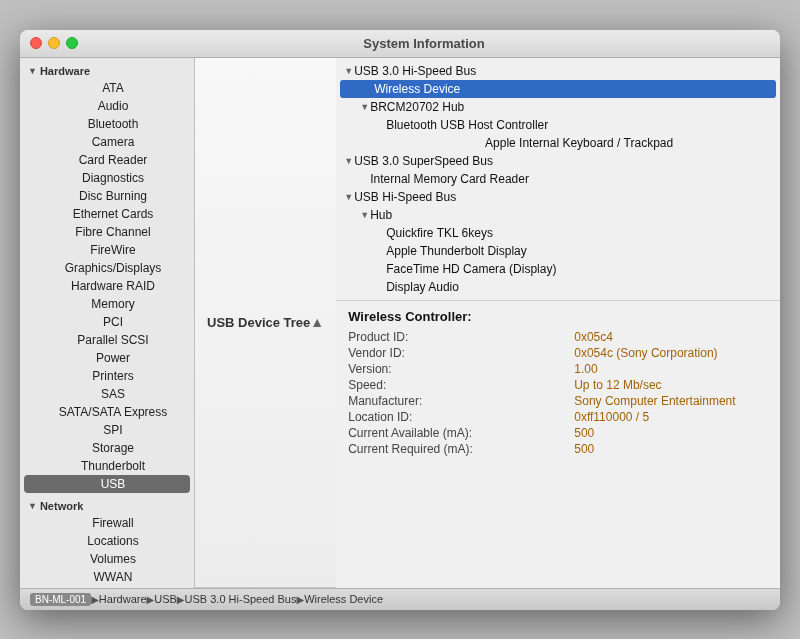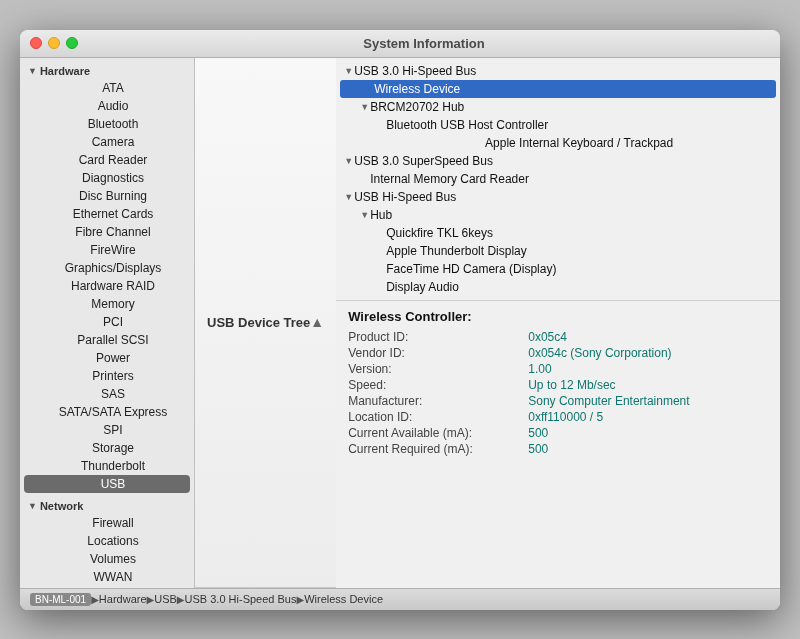--- a/index.html
+++ b/index.html
@@ -158,28 +158,29 @@
       font-size: 13px;
       font-weight: 700;
       color: #111;
       margin-bottom: 6px;
     }
     .detail-row {
       display: flex;
       font-size: 12px;
       color: #222;
       margin-bottom: 2px;
+      gap: 46px;
     }
     .detail-label {
       width: 180px;
       color: #444;
       flex-shrink: 0;
     }
     .detail-value {
-      color: #0f766e;
+      color: #a16207;
     }
     .statusbar {
       background: linear-gradient(to bottom, #dcdcdc, #c8c8c8);
       border-top: 1px solid #b0b0b0;
       padding: 4px 10px;
       font-size: 11px;
       color: #333;
       display: flex;
       align-items: center;
       flex-shrink: 0;

